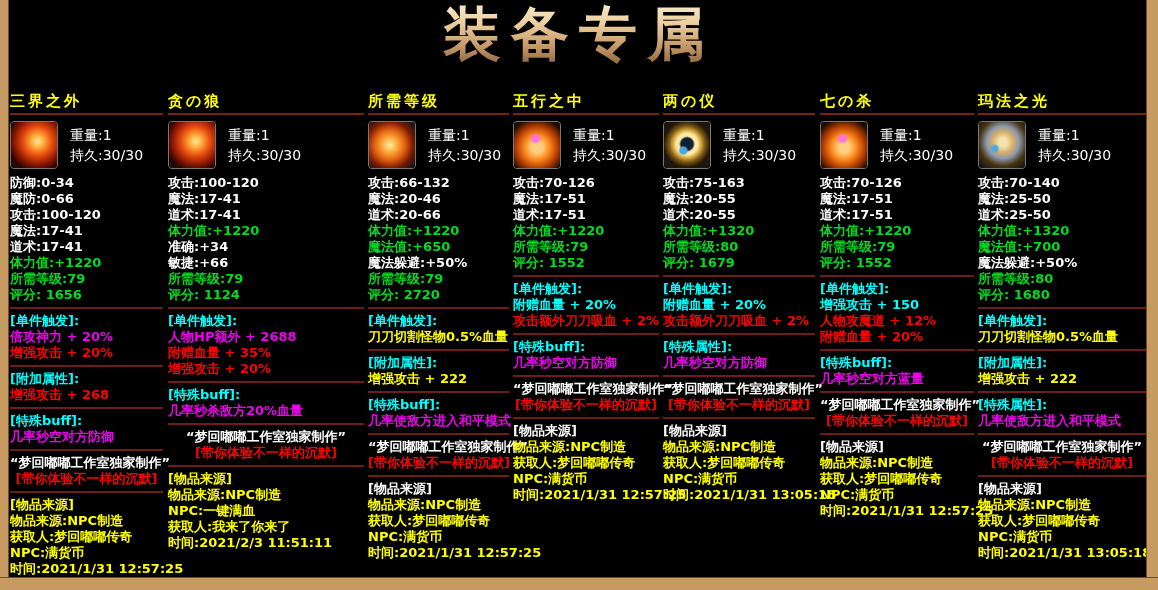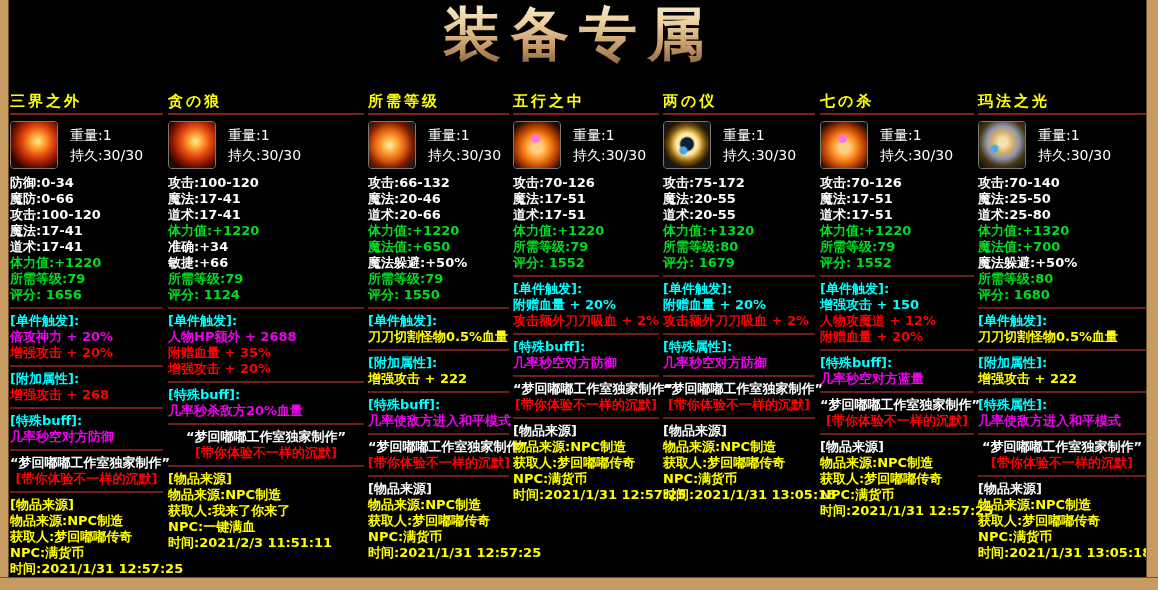--- a/index.html
+++ b/index.html
@@ -176,22 +176,22 @@
         </div>
         <div class="sep"></div>
         <div class="section">
           <div class="line c-white center">“梦回嘟嘟工作室独家制作”</div>
           <div class="line c-red center">[带你体验不一样的沉默]</div>
         </div>
         <div class="sep"></div>
         <div class="section">
           <div class="line c-yellow">[物品来源]</div>
           <div class="line c-yellow">物品来源:NPC制造</div>
+          <div class="line c-yellow">NPC:一键满血</div>
           <div class="line c-yellow">获取人:我来了你来了</div>
-          <div class="line c-yellow">NPC:一键满血</div>
           <div class="line c-yellow">时间:2021/2/3 11:51:11</div>
         </div>
       </div>
   </div>
 
   <div class="col col-3">
     <div class="col-title">所需等级</div>
     <div class="title-rule"></div>
     <div class="item-head">
       <div class="item-icon ic-fire-orb-icon">
@@ -203,21 +203,21 @@
       </div>
     </div>
     <div class="stats">
         <div class="line c-white">攻击:66-132</div>
         <div class="line c-white">魔法:20-46</div>
         <div class="line c-white">道术:20-66</div>
         <div class="line c-green">体力值:+1220</div>
         <div class="line c-green">魔法值:+650</div>
         <div class="line c-white">魔法躲避:+50%</div>
         <div class="line c-green">所需等级:79</div>
-        <div class="line c-green">评分: 1550</div>
+        <div class="line c-green">评分: 2720</div>
       </div>
     <div class="sections">
         <div class="sep"></div>
         <div class="section">
           <div class="line c-cyan">[单件触发]:</div>
           <div class="line c-yellow">刀刀切割怪物0.5%血量</div>
         </div>
         <div class="sep"></div>
         <div class="section">
           <div class="line c-cyan">[附加属性]:</div>
@@ -298,21 +298,21 @@
     <div class="item-head">
       <div class="item-icon ic-dragon-ring-icon">
           <div class="blob"></div>
         </div>
       <div class="item-meta">
         <div class="meta-line c-white">重量:1</div>
         <div class="meta-line c-white">持久:30/30</div>
       </div>
     </div>
     <div class="stats">
-        <div class="line c-white">攻击:75-172</div>
+        <div class="line c-white">攻击:75-163</div>
         <div class="line c-white">魔法:20-55</div>
         <div class="line c-white">道术:20-55</div>
         <div class="line c-green">体力值:+1320</div>
         <div class="line c-green">所需等级:80</div>
         <div class="line c-green">评分: 1679</div>
       </div>
     <div class="sections">
         <div class="sep"></div>
         <div class="section">
           <div class="line c-cyan">[单件触发]:</div>
@@ -397,21 +397,21 @@
           <div class="blob"></div>
         </div>
       <div class="item-meta">
         <div class="meta-line c-white">重量:1</div>
         <div class="meta-line c-white">持久:30/30</div>
       </div>
     </div>
     <div class="stats">
         <div class="line c-white">攻击:70-140</div>
         <div class="line c-white">魔法:25-50</div>
-        <div class="line c-white">道术:25-80</div>
+        <div class="line c-white">道术:25-50</div>
         <div class="line c-green">体力值:+1320</div>
         <div class="line c-green">魔法值:+700</div>
         <div class="line c-white">魔法躲避:+50%</div>
         <div class="line c-green">所需等级:80</div>
         <div class="line c-green">评分: 1680</div>
       </div>
     <div class="sections">
         <div class="sep"></div>
         <div class="section">
           <div class="line c-cyan">[单件触发]:</div>

